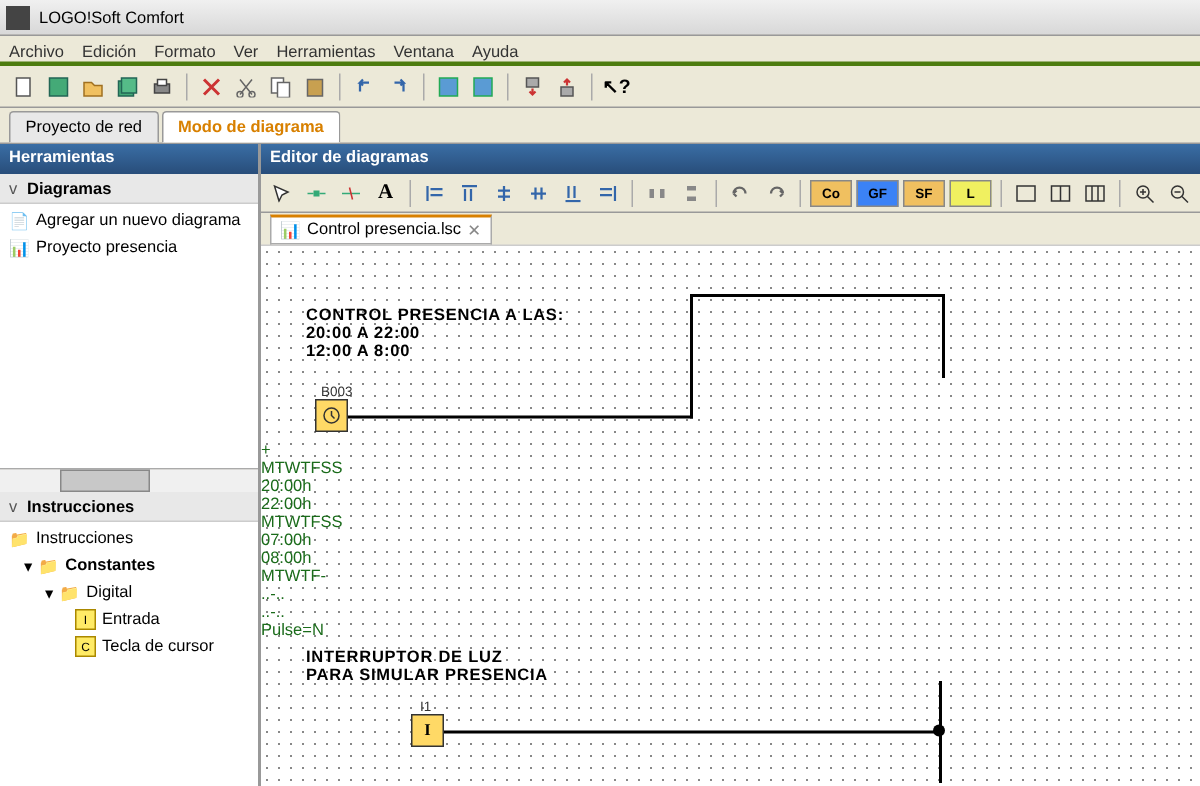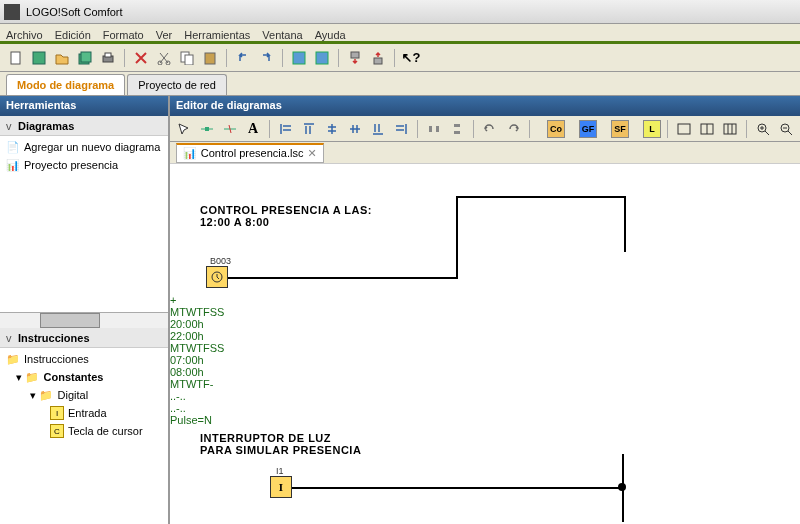--- a/index.html
+++ b/index.html
@@ -31,21 +31,21 @@
 .filetab .ft { border:1px solid #aaa; background:#fff; padding:2px 6px; display:flex; align-items:center; gap:4px; border-top:2px solid #d88000; }
 .canvas { flex:1; background:#fff; position:relative; overflow:hidden;
   background-image:radial-gradient(circle,#888 0.6px,transparent 0.6px);
   background-size:8px 8px; }
 .canvas .title1 { position:absolute; left:30px; top:40px; font-family:"Times New Roman",serif; font-size:13px; font-weight:bold; letter-spacing:0.5px; }
 .canvas .title2 { position:absolute; left:30px; top:268px; font-family:"Times New Roman",serif; font-size:13px; font-weight:bold; letter-spacing:0.5px; }
 .block { position:absolute; width:22px; height:22px; background:#ffd966; border:1px solid #333; display:flex; align-items:center; justify-content:center; }
 .blocklabel { position:absolute; font-size:9px; color:#333; }
 .wire { position:absolute; background:#000; }
 .params { position:absolute; left:0; top:130px; font-size:9px; color:#1a6b1a; line-height:12px; }
-.sqbtn { width:18px; height:18px; border:1px solid #888; display:flex; align-items:center; justify-content:center; font-size:9px; font-weight:bold;margin-left:11px; }
+.sqbtn { width:28px; height:18px; border:1px solid #888; display:flex; align-items:center; justify-content:center; font-size:9px; font-weight:bold; }
 .sqbtn.co { background:#f0c060; }
 .sqbtn.gf { background:#3b82f6; }
 .sqbtn.sf { background:#f0c060; }
 .sqbtn.l  { background:#f0f060; }
 .folder { color:#d8a030; }
 </style>
 </head>
 <body>
 
 <div class="titlebar">
@@ -148,22 +148,22 @@
       <svg width="14" height="14">
         <rect x="3" y="7" width="8" height="6" fill="#aaa" stroke="#555"></rect>
         <path d="M7 6V2M5 4l2-2 2 2" fill="none" stroke="#c33" stroke-width="1.5"></path>
       </svg>
     </div>
   <div class="sep"></div>
   <div class="tbtn" style="font-weight:bold;font-size:13px;">↖?</div>
 </div>
 
 <div class="tabs">
+  <div class="tab">Proyecto de red</div>
   <div class="tab active">Modo de diagrama</div>
-  <div class="tab">Proyecto de red</div>
 </div>
 
 <div class="main">
   <div class="left">
     <div class="panelhdr">Herramientas</div>
     <div class="subhdr">
       <span class="expander">v</span>
       <b>Diagramas</b>
     </div>
     <div class="tree" style="height:240px;">
@@ -328,20 +328,21 @@
     <div class="filetab">
       <div class="ft">
         <span class="ic">📊</span>
         <span>Control presencia.lsc</span>
         <span style="color:#888;">✕</span>
       </div>
     </div>
     <div class="canvas">
       <div class="title1">
         <div>CONTROL PRESENCIA A LAS:</div>
+        <div>20:00 A 22:00</div>
         <div>12:00 A 8:00</div>
       </div>
       <div class="blocklabel" style="left:40px;top:92px;">B003</div>
       <div class="block" style="left:36px;top:102px;">
         <svg width="14" height="14">
             <circle cx="7" cy="7" r="5" fill="none" stroke="#333"></circle>
             <path d="M7 4v3l2 2" stroke="#333" fill="none"></path>
           </svg>
       </div>
       <div class="wire" style="left:58px; top:113px; width:230px; height:2px;"></div>

